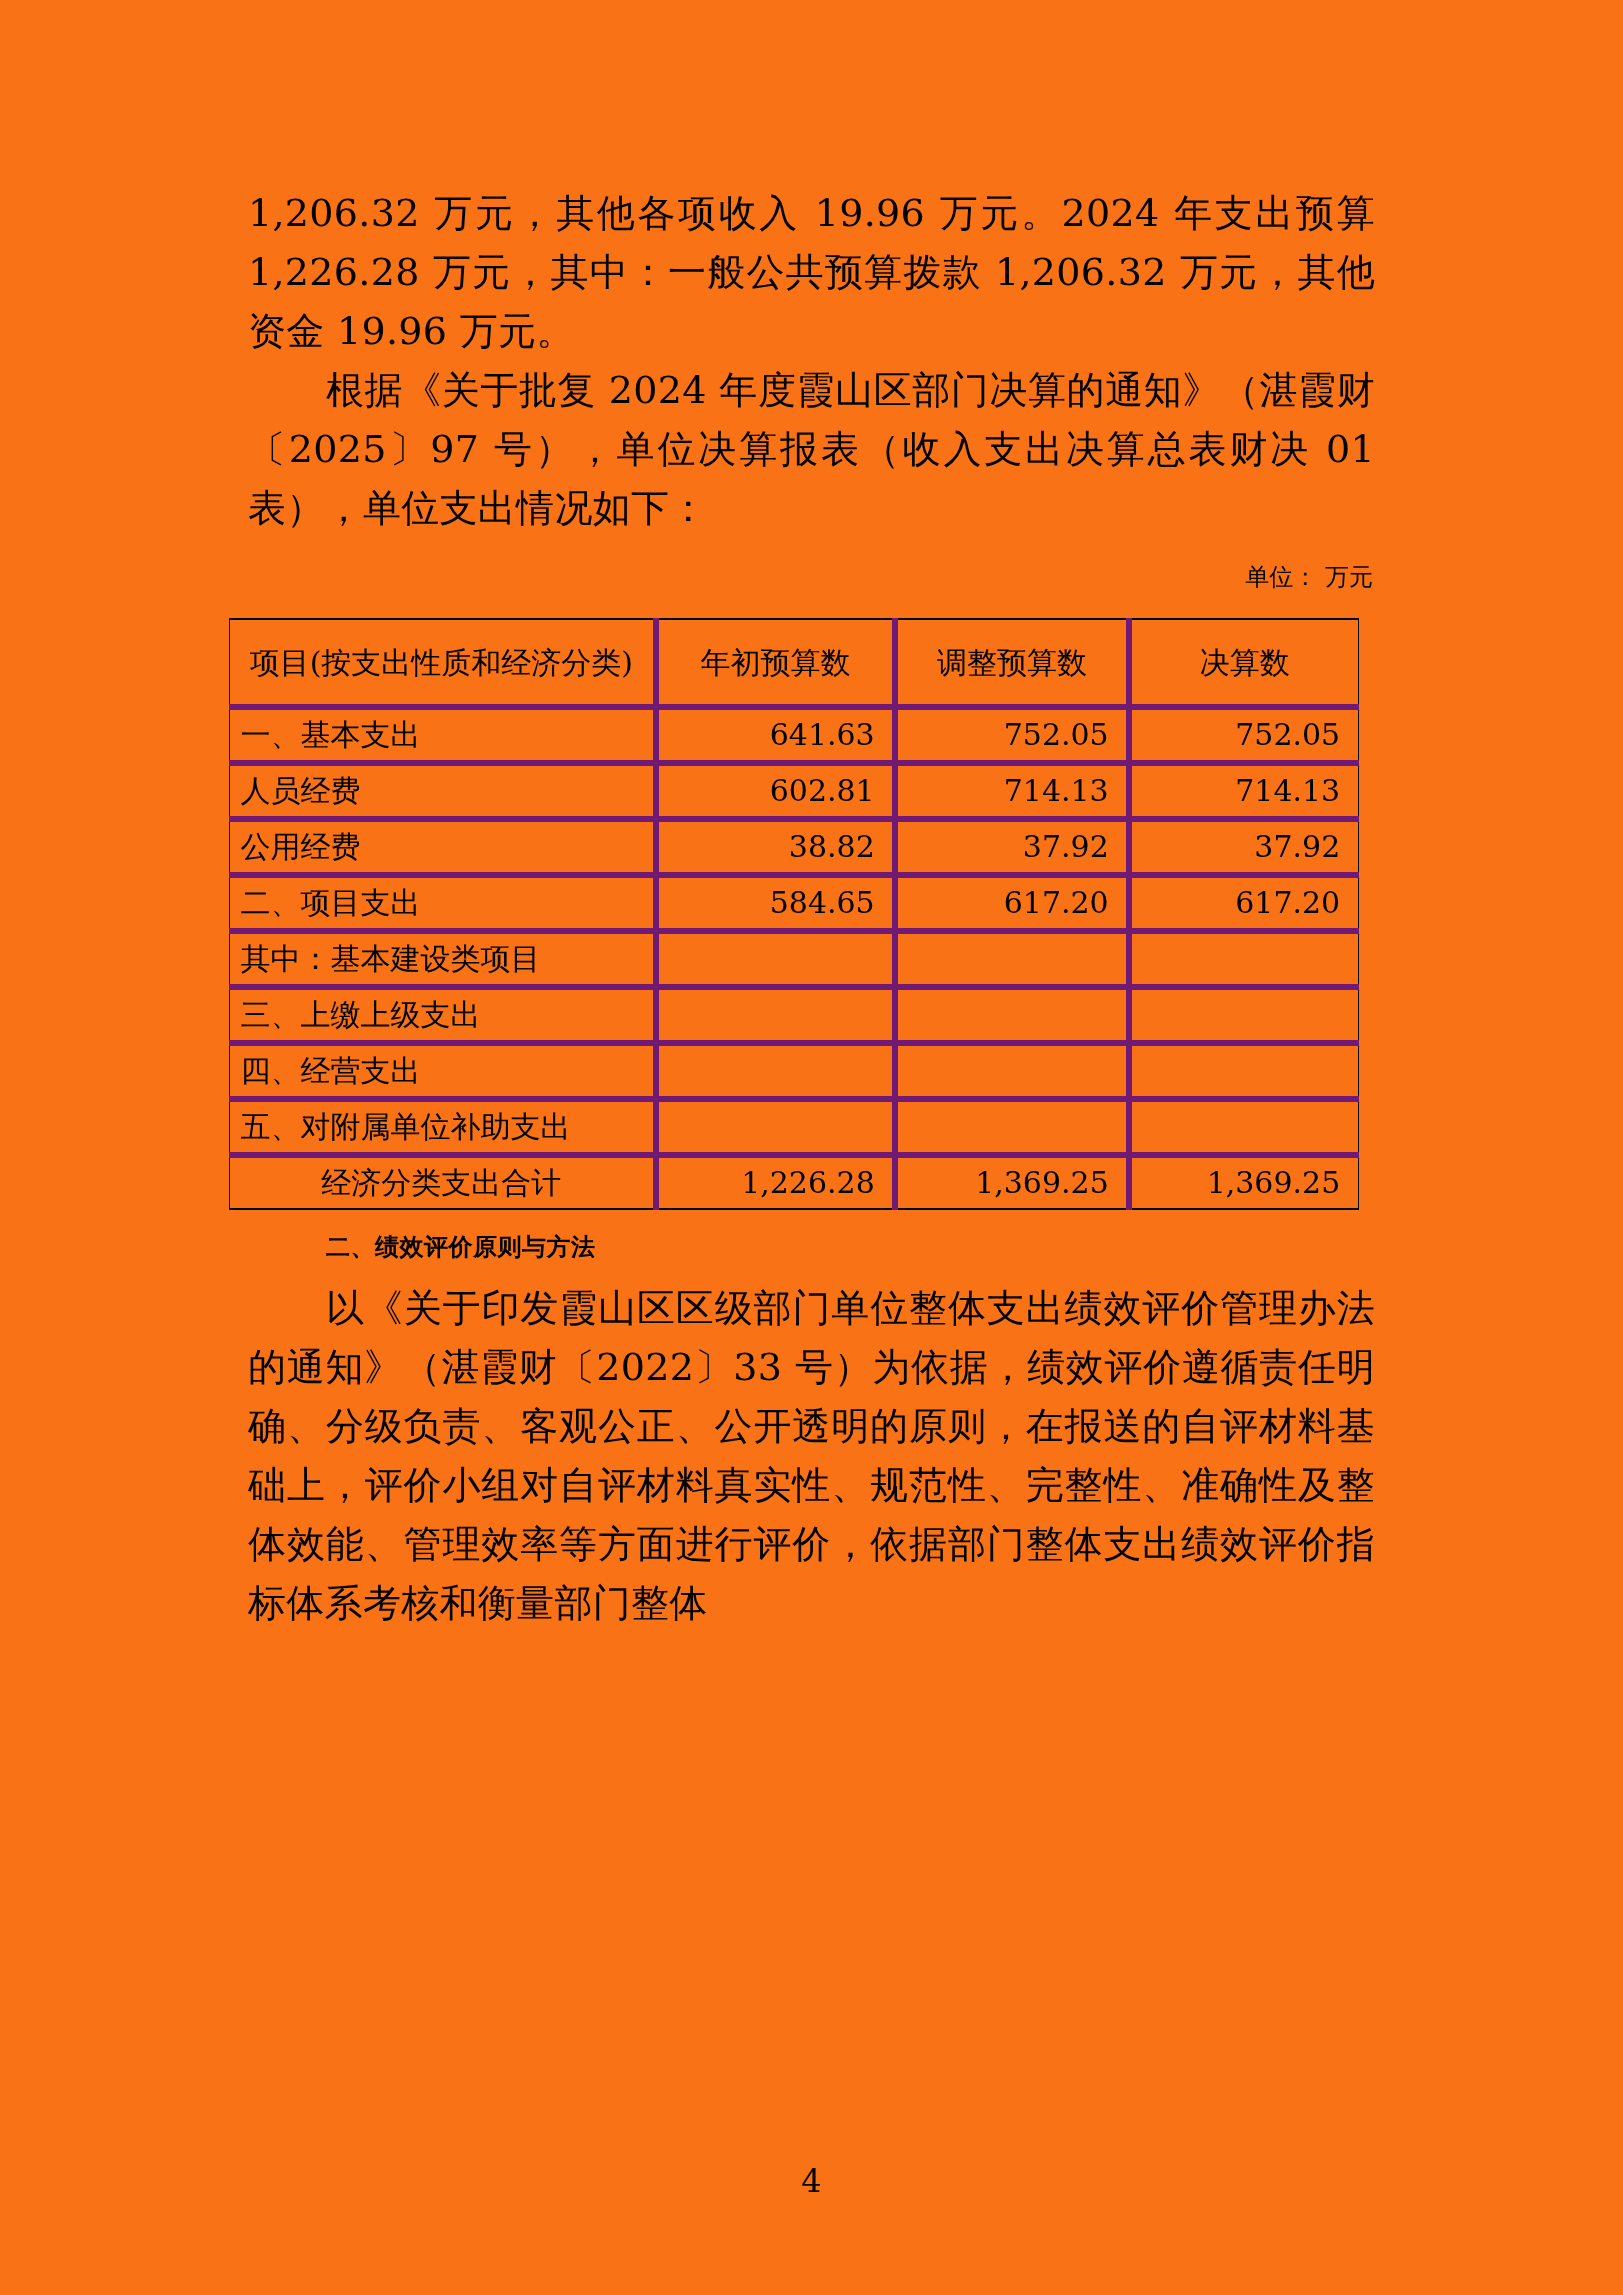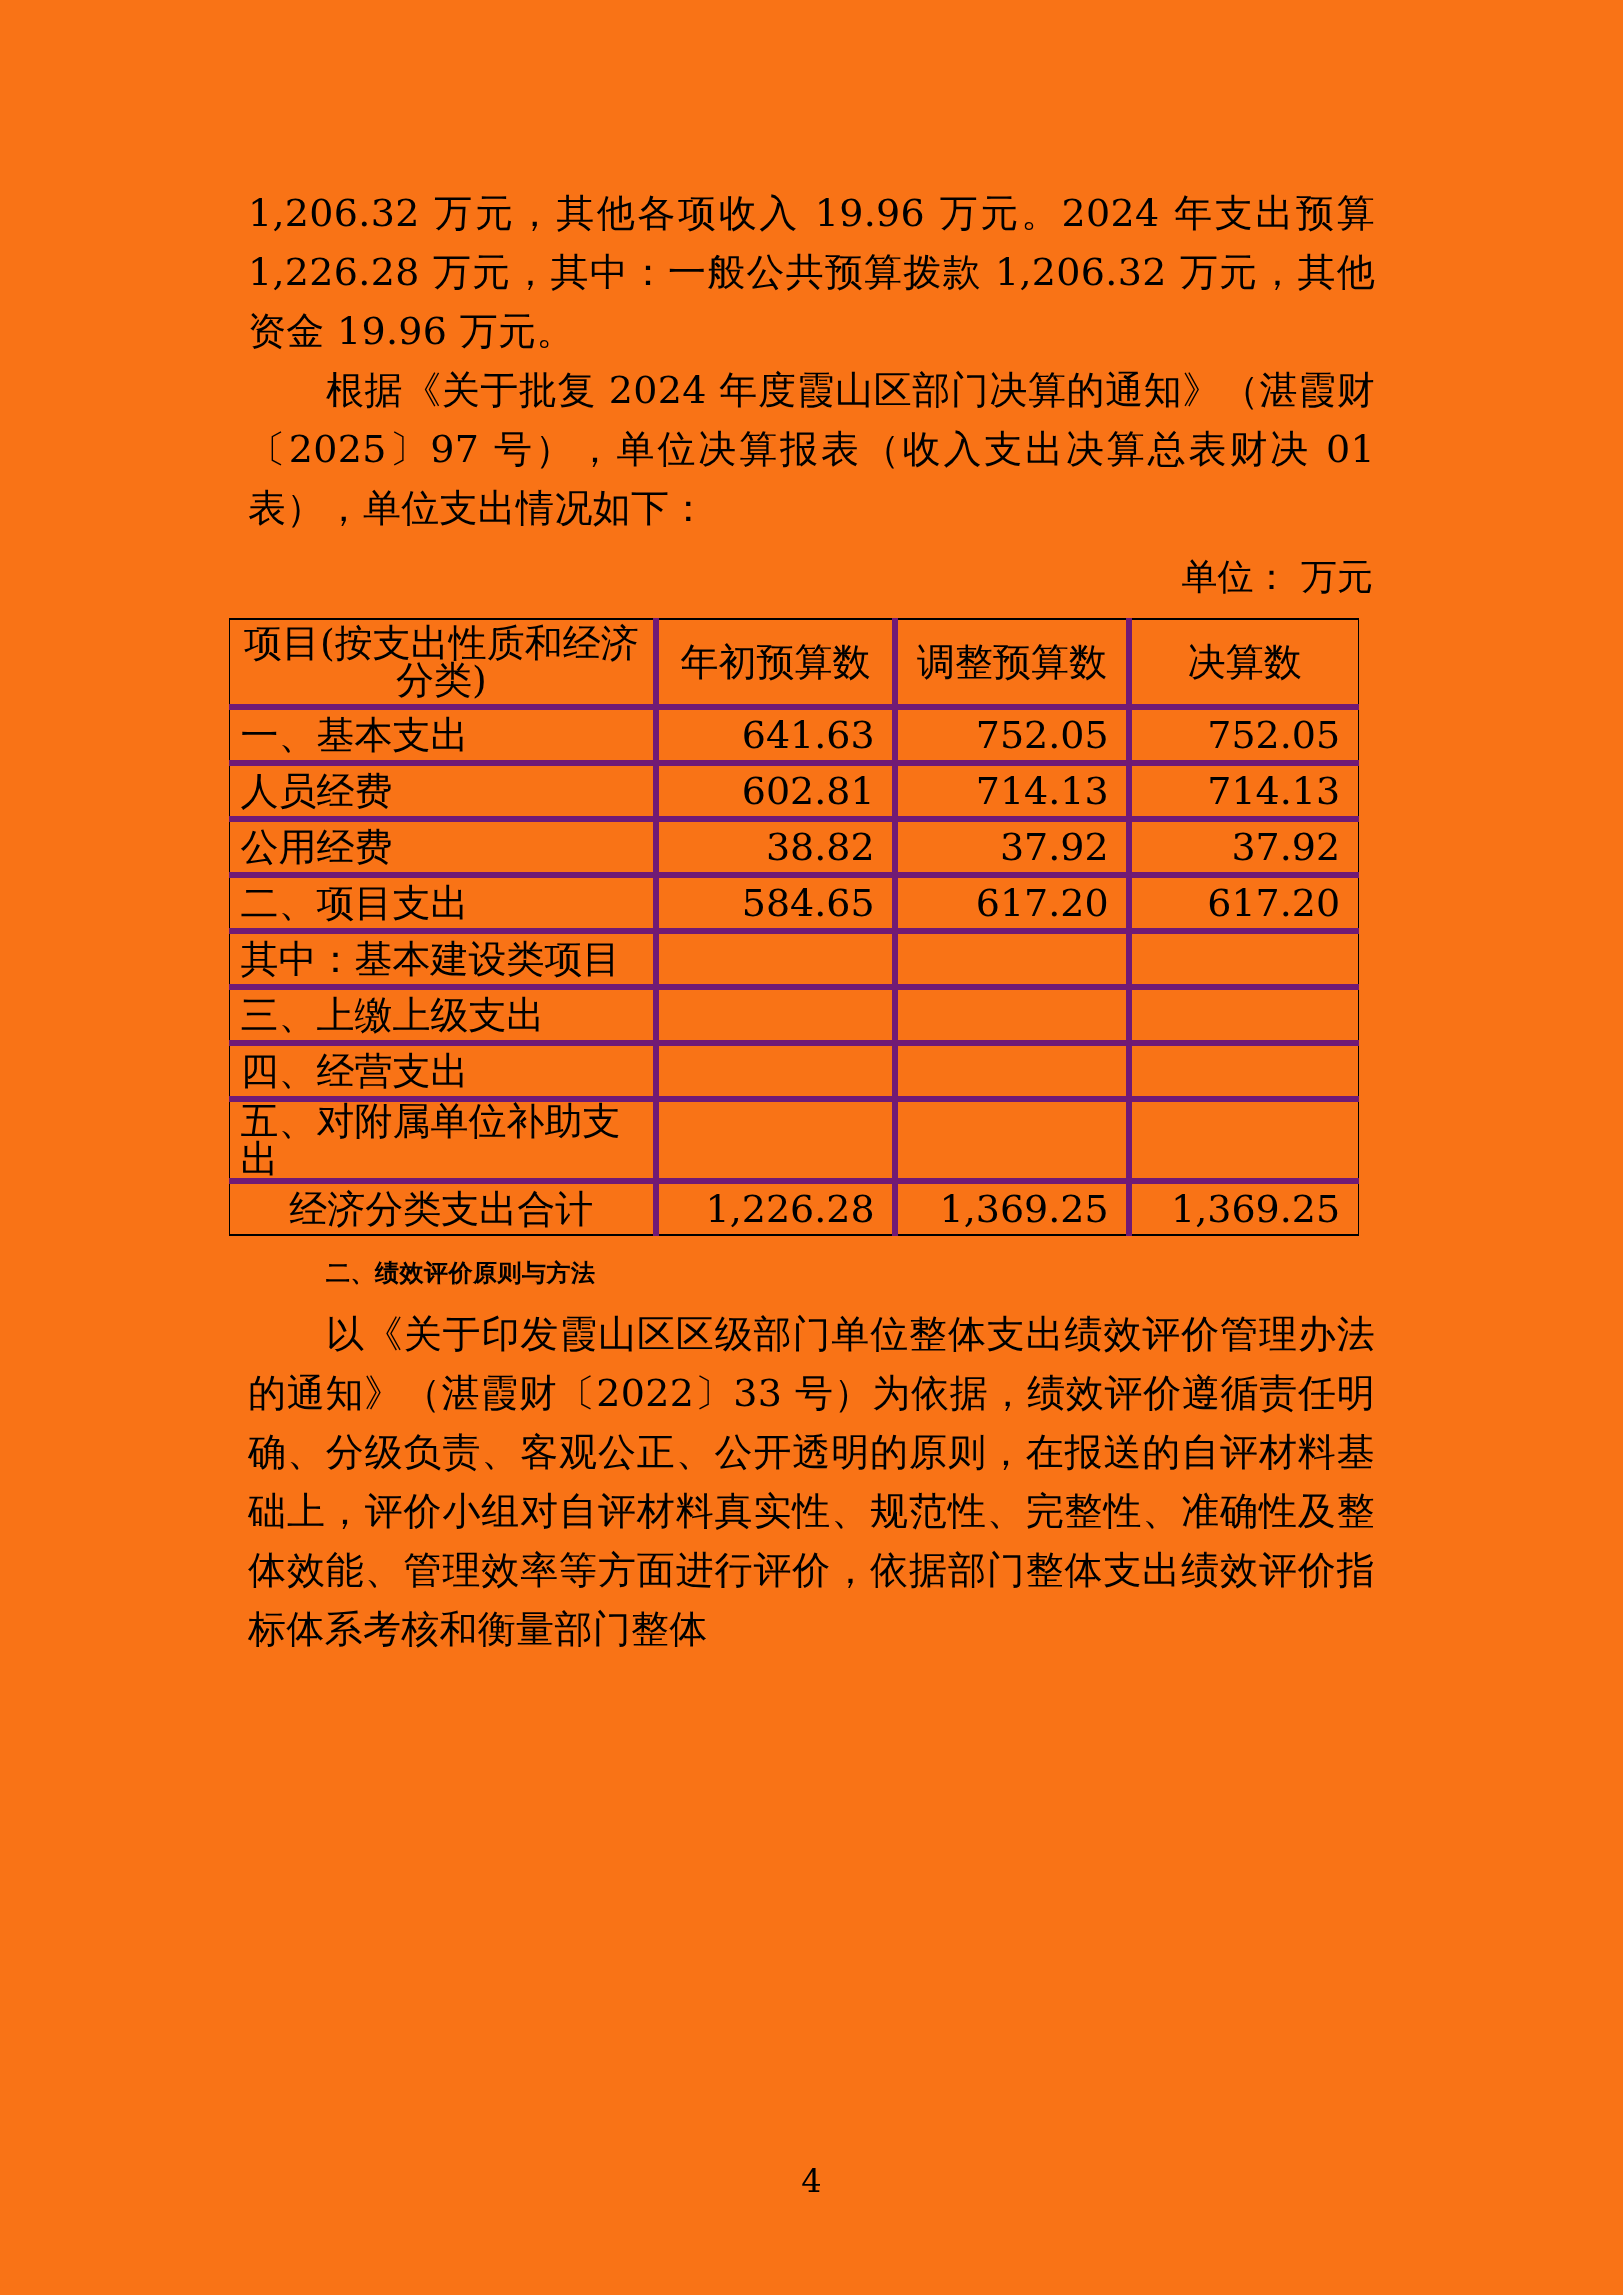--- a/index.html
+++ b/index.html
@@ -40,21 +40,21 @@
     text-align-last: left;
     letter-spacing: 0.3px;
     margin: 0;
     word-break: break-all;
   }
   .para.indent {
     text-indent: 78px;
   }
 
   .unit-line {
-    font-size: 36px;
+    font-size: 24px;
     line-height: 56px;
     text-align: right;
     margin: 11.2px 0 13.3px 0;
     padding-right: 2px;
   }
 
   .heading {
     font-family: "DejaVu Sans", "Liberation Sans", sans-serif;
     font-weight: bold;
     font-size: 24px;
@@ -63,21 +63,21 @@
     margin: 8.2px 0 2px 0;
     letter-spacing: 0.5px;
   }
 
   
   table.fin {
     border-collapse: collapse;
     width: 1130px;
     margin: 0 0 0 -19.4px;
     table-layout: fixed;
-    font-size: 38px;
+    font-size: 30px;
     line-height: 38px;
   }
   table.fin col.c0 { width: 427px; }
   table.fin col.c1 { width: 239px; }
   table.fin col.c2 { width: 234px; }
   table.fin col.c3 { width: 229px; }
 
   table.fin td {
     border: 6px solid #701a75;
     padding: 0 11px;

